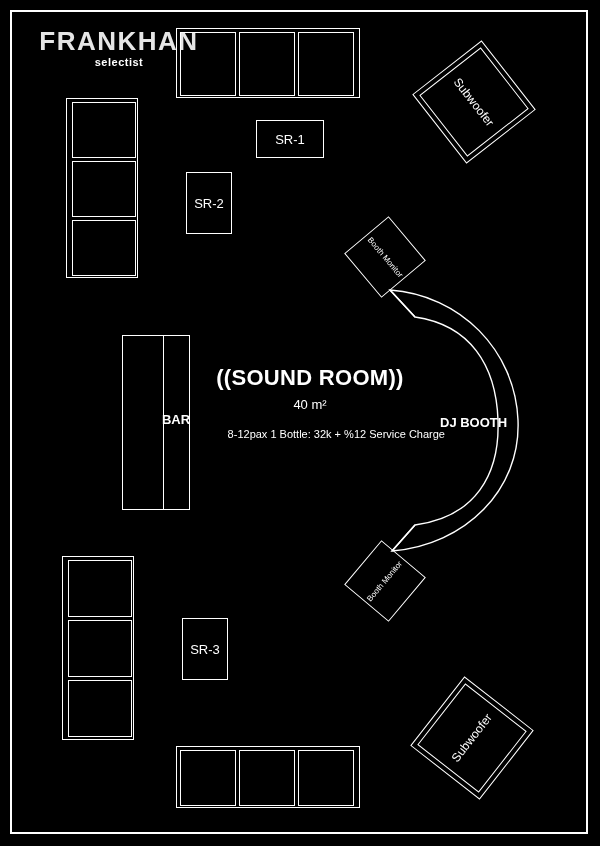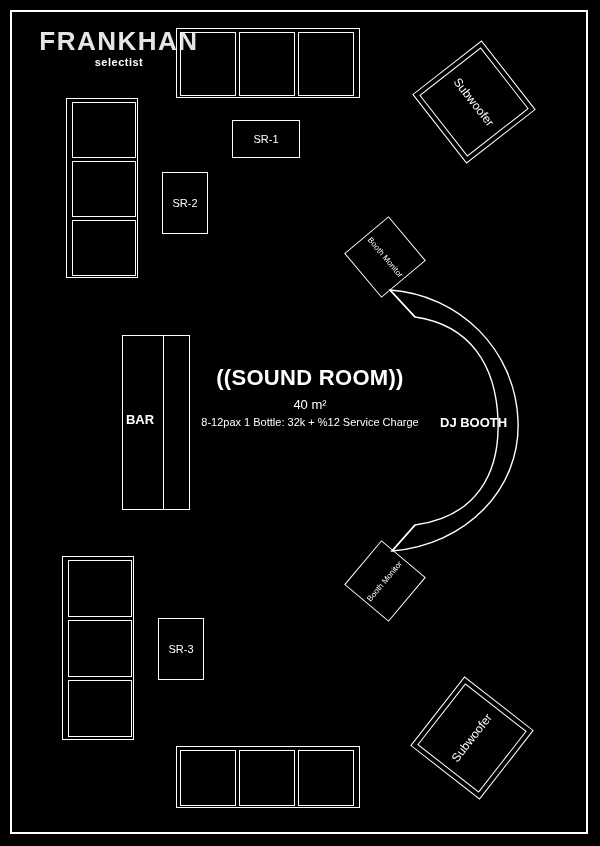--- a/index.html
+++ b/index.html
@@ -50,23 +50,24 @@
     display: block;
     margin-top: 3px;
   }
   .label-box {
     position: absolute;
     border: 1px solid #ffffff;
     box-sizing: border-box;
     display: flex;
     align-items: center;
     justify-content: center;
-    font-size: 11px;
+    font-size: 13px;
     color: #ffffff;
     background: transparent;
+    margin-left: 24px;
   }
   
   .sofa {
     position: absolute;
     border: 1px solid #ffffff;
     box-sizing: border-box;
   }
   .sofa .seat {
     position: absolute;
     border: 1px solid #ffffff;
@@ -114,21 +115,22 @@
     font-weight: normal;
     display: block;
     margin-top: 6px;
   }
   .price-line {
     font-size: 11px;
     display: block;
     margin-top: 12px;
   }
   .price-line.second {
-    margin-top: 4px;
+    margin-top: 16px;
+    text-align: right;
   }
   
   .bar-outer {
     position: absolute;
     left: 122px;
     top: 335px;
     width: 68px;
     height: 175px;
     border: 1px solid #ffffff;
     box-sizing: border-box;
@@ -143,20 +145,21 @@
     box-sizing: border-box;
   }
   .bar-label {
     position: absolute;
     left: 122px;
     top: 412px;
     width: 36px;
     text-align: center;
     font-size: 13px;
     font-weight: bold;
+    padding-left: 36px;
   }
   .dj-label {
     position: absolute;
     left: 440px;
     top: 415px;
     font-size: 13px;
     font-weight: bold;
     white-space: nowrap;
   }
   svg.dj-shape {

